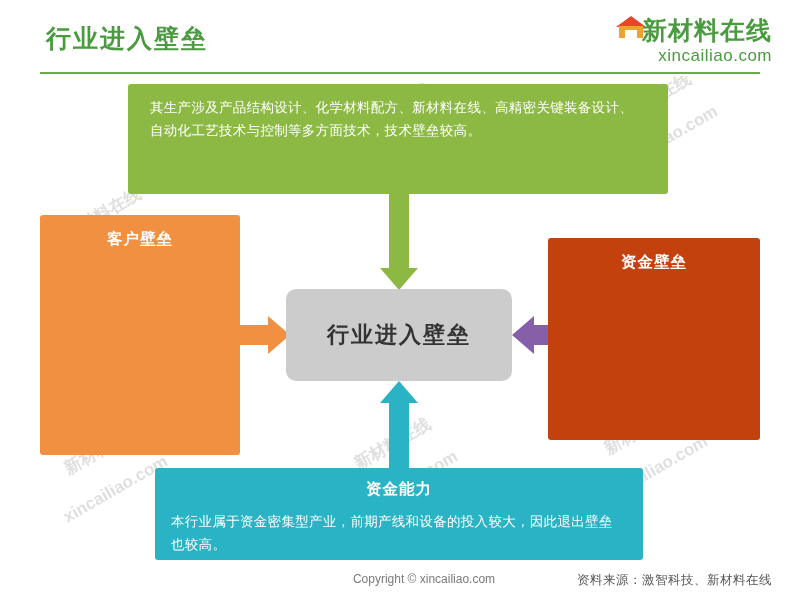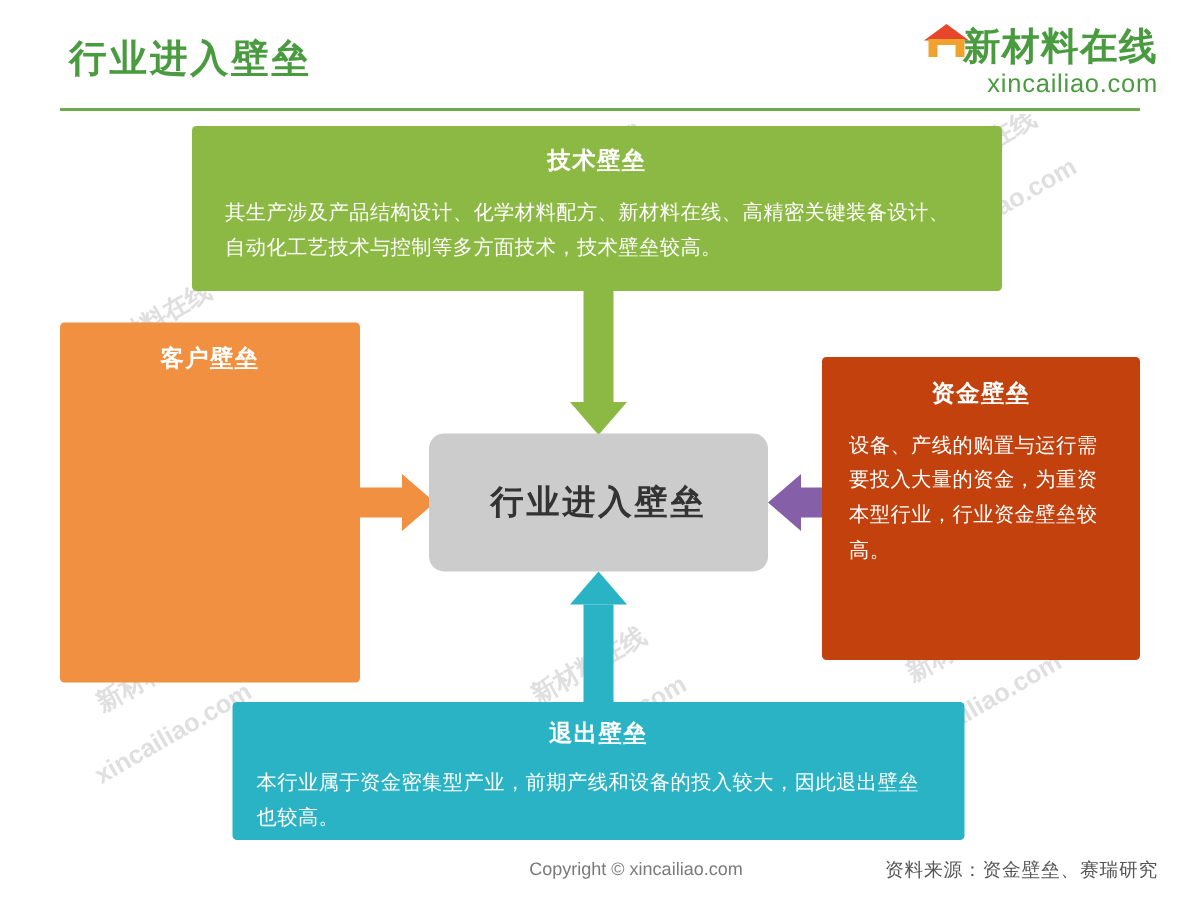--- a/index.html
+++ b/index.html
@@ -275,34 +275,32 @@
 <div class="arrow" id="arrow-right">
   <div class="shaft"></div>
   <div class="head"></div>
 </div>
 <div class="arrow" id="arrow-bottom">
   <div class="shaft"></div>
   <div class="head"></div>
 </div>
 
 <div class="box" id="box-tech">
-  <div class="box-title">技术壁垒</div>
   <div class="box-body">其生产涉及产品结构设计、化学材料配方、新材料在线、高精密关键装备设计、自动化工艺技术与控制等多方面技术，技术壁垒较高。</div>
 </div>
 
 <div class="box" id="box-customer">
   <div class="box-title">客户壁垒</div>
 </div>
 
 <div class="box" id="box-capital">
   <div class="box-title">资金壁垒</div>
-  <div class="box-body">设备、产线的购置与运行需要投入大量的资金，为重资本型行业，行业资金壁垒较高。</div>
 </div>
 
 <div class="box" id="box-exit">
-  <div class="box-title">退出壁垒</div>
+  <div class="box-title">资金能力</div>
   <div class="box-body">本行业属于资金密集型产业，前期产线和设备的投入较大，因此退出壁垒也较高。</div>
 </div>
 
 <div id="box-center">行业进入壁垒</div>
 
 <div class="footer-copyright">Copyright © xincailiao.com</div>
-<div class="footer-source">资料来源：资金壁垒、赛瑞研究</div>
+<div class="footer-source">资料来源：激智科技、新材料在线</div>
 
 </body></html>

